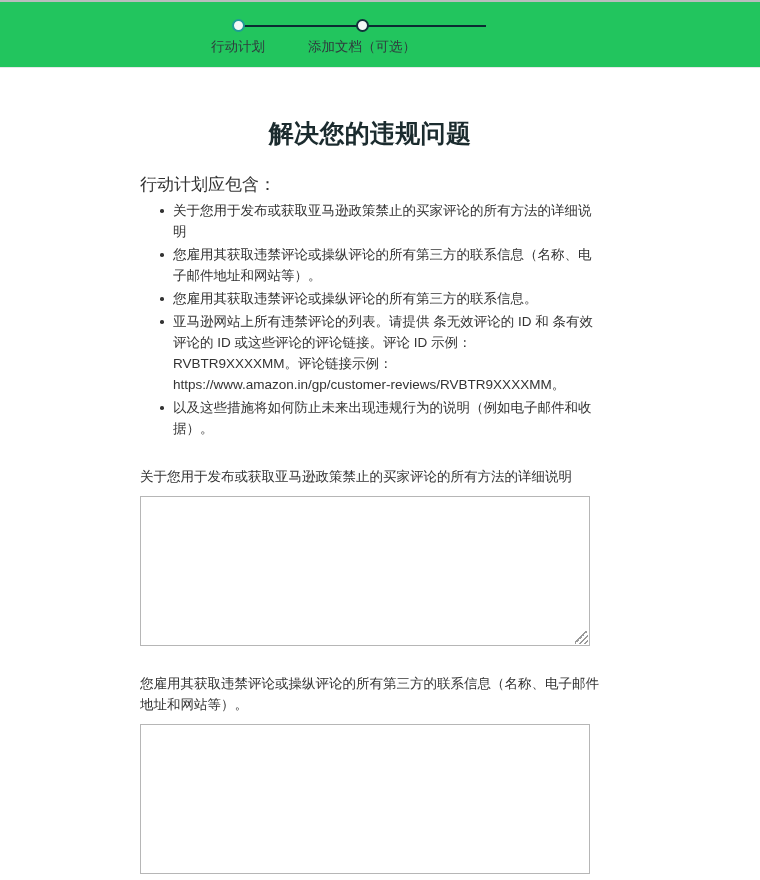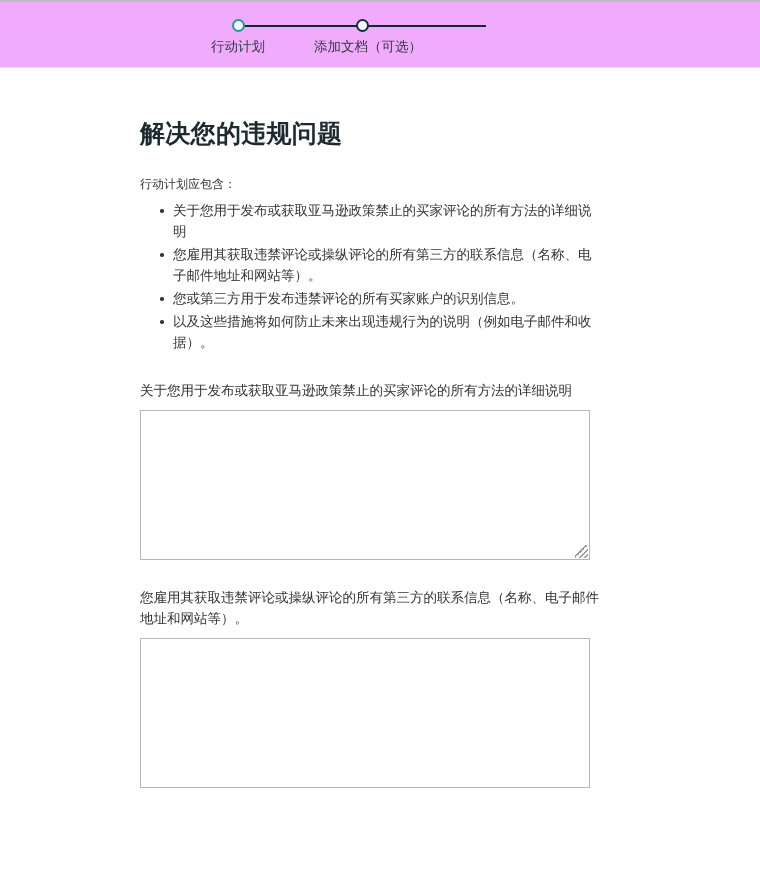--- a/index.html
+++ b/index.html
@@ -13,21 +13,21 @@
     background: #ffffff;
     font-family: "Liberation Sans", "DejaVu Sans", sans-serif;
     color: #333333;
     -webkit-font-smoothing: antialiased;
   }
 
   
   .stepper-band {
     position: relative;
     height: 68px;
-    background: #f0abfc;
+    background: #22c55e;
     border-top: 2px solid #b9bdbd;
     border-bottom: 1px solid #e4e9e9;
     box-sizing: border-box;
   }
   .stepper {
     position: absolute;
     left: 197px;
     top: 0;
     width: 330px;
     height: 100%;
@@ -40,21 +40,21 @@
     height: 2px;
     background: #0b2b32;
   }
   .step {
     position: absolute;
     top: 0;
     width: 120px;
     text-align: center;
   }
   .step-1 { left: -19px; }
-  .step-2 { left: 105px; text-align: right; }
+  .step-2 { left: 105px; }
   .step-3 { left: 230px; }
 
   .step-dot {
     width: 13px;
     height: 13px;
     border-radius: 50%;
     background: #f4f7f7;
     margin: 17px auto 0 auto;
     box-sizing: border-box;
     position: relative;
@@ -78,23 +78,24 @@
   .content {
     padding: 0 0 0 140px;
     width: 460px;
   }
   .page-title {
     font-size: 25px;
     font-weight: bold;
     color: #1b2b2e;
     margin: 49px 0 0 0;
     letter-spacing: 0.3px;
+    text-align: center;
   }
   .intro {
-    font-size: 12px;
+    font-size: 17px;
     line-height: 21px;
     margin: 24px 0 0 0;
     color: #333333;
   }
   ul.req-list {
     margin: 5px 0 0 0;
     padding: 0 0 0 20px;
     list-style: none;
   }
   ul.req-list li {
@@ -178,21 +179,22 @@
 
 <div class="content">
 
   <h1 class="page-title">解决您的违规问题</h1>
 
   <p class="intro">行动计划应包含：</p>
 
   <ul class="req-list">
     <li>关于您用于发布或获取亚马逊政策禁止的买家评论的所有方法的详细说明</li>
     <li>您雇用其获取违禁评论或操纵评论的所有第三方的联系信息（名称、电子邮件地址和网站等）。</li>
-    <li>您或第三方用于发布违禁评论的所有买家账户的识别信息。</li>
+    <li>您雇用其获取违禁评论或操纵评论的所有第三方的联系信息。</li>
+    <li>亚马逊网站上所有违禁评论的列表。请提供 条无效评论的 ID 和 条有效评论的 ID 或这些评论的评论链接。评论 ID 示例： RVBTR9XXXXMM。评论链接示例：https://www.amazon.in/gp/customer-reviews/RVBTR9XXXXMM。</li>
     <li>以及这些措施将如何防止未来出现违规行为的说明（例如电子邮件和收据）。</li>
   </ul>
 
   <div class="field">
     <div class="field-label">关于您用于发布或获取亚马逊政策禁止的买家评论的所有方法的详细说明</div>
     <div class="field-wrap">
       <textarea class="textarea-box tall" placeholder="" style=""></textarea>
       <div class="resize-grip"></div>
     </div>
   </div>

